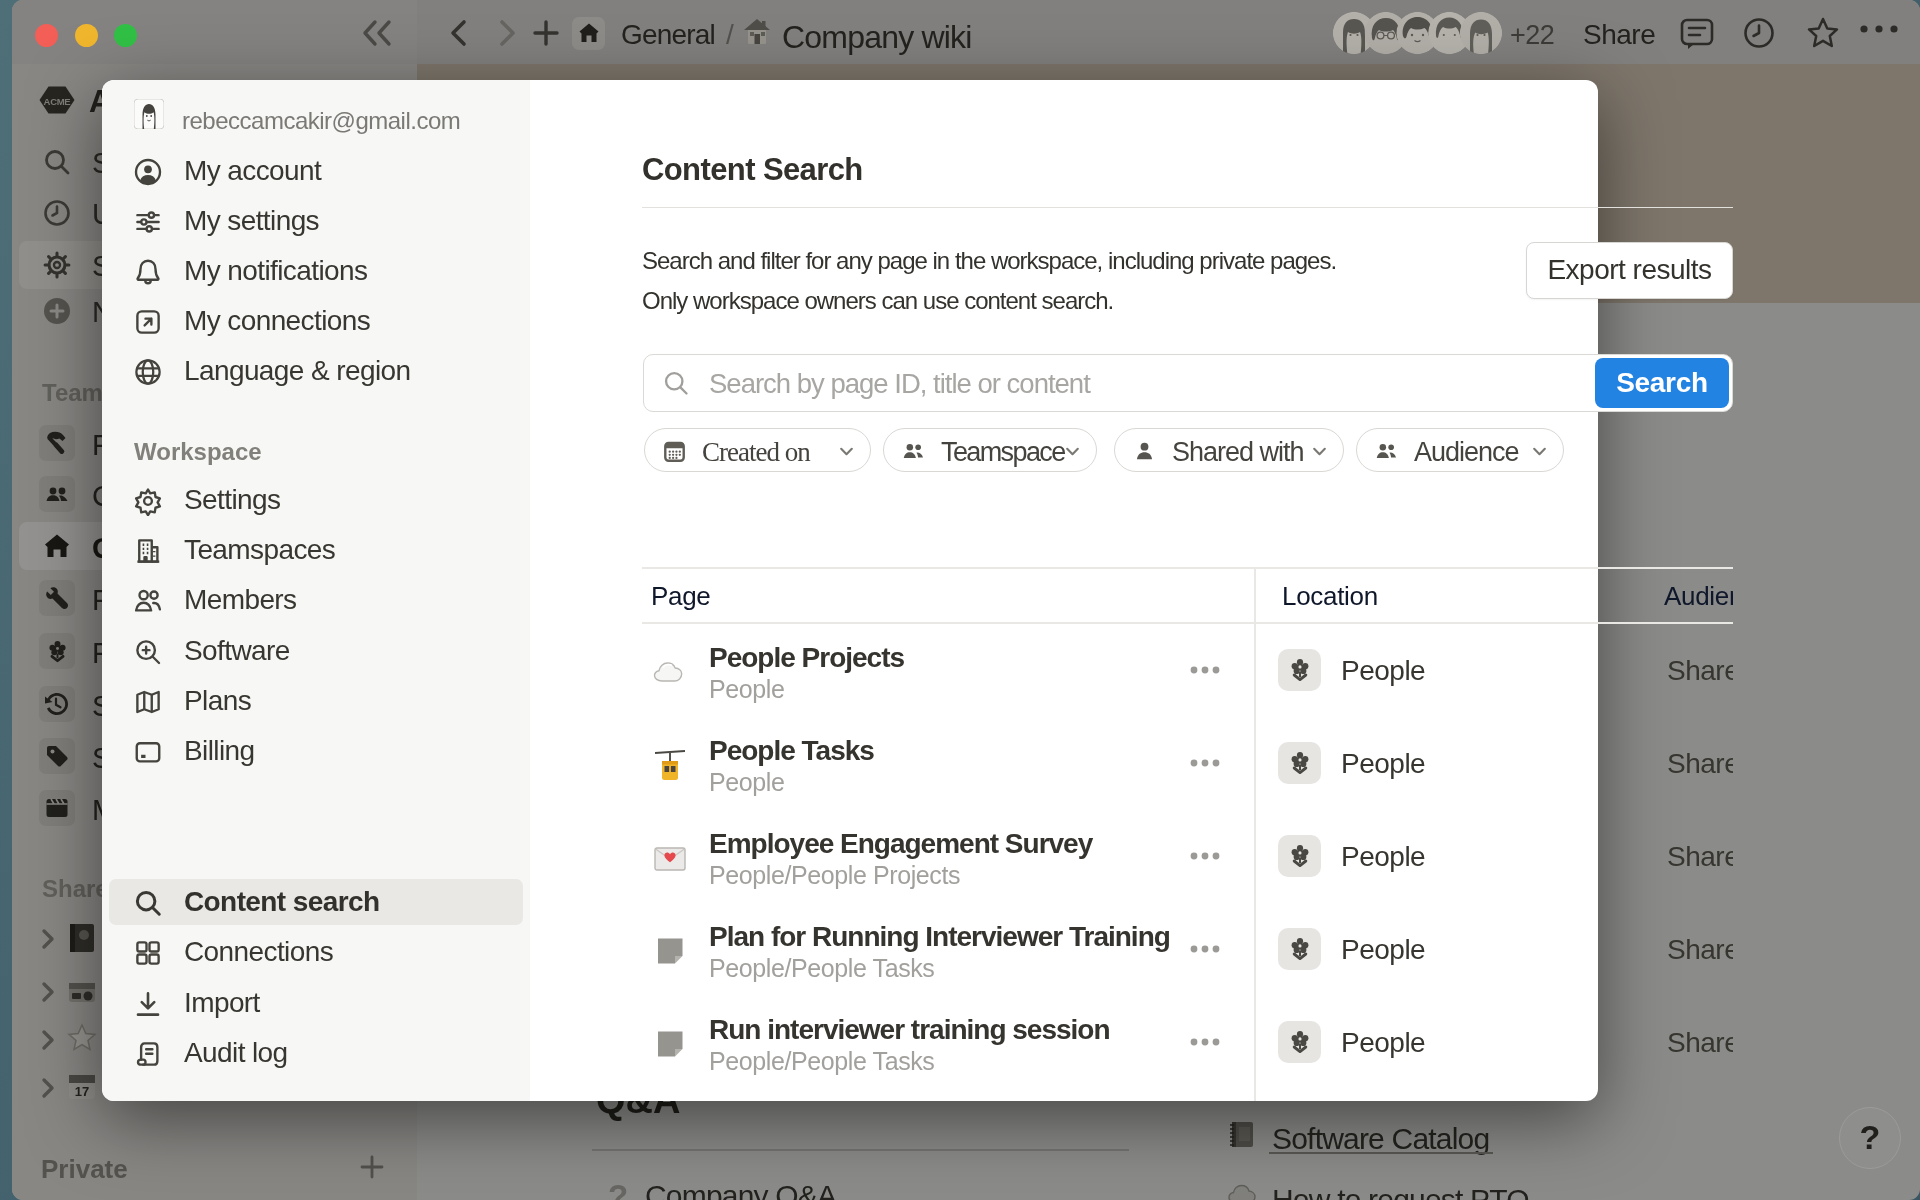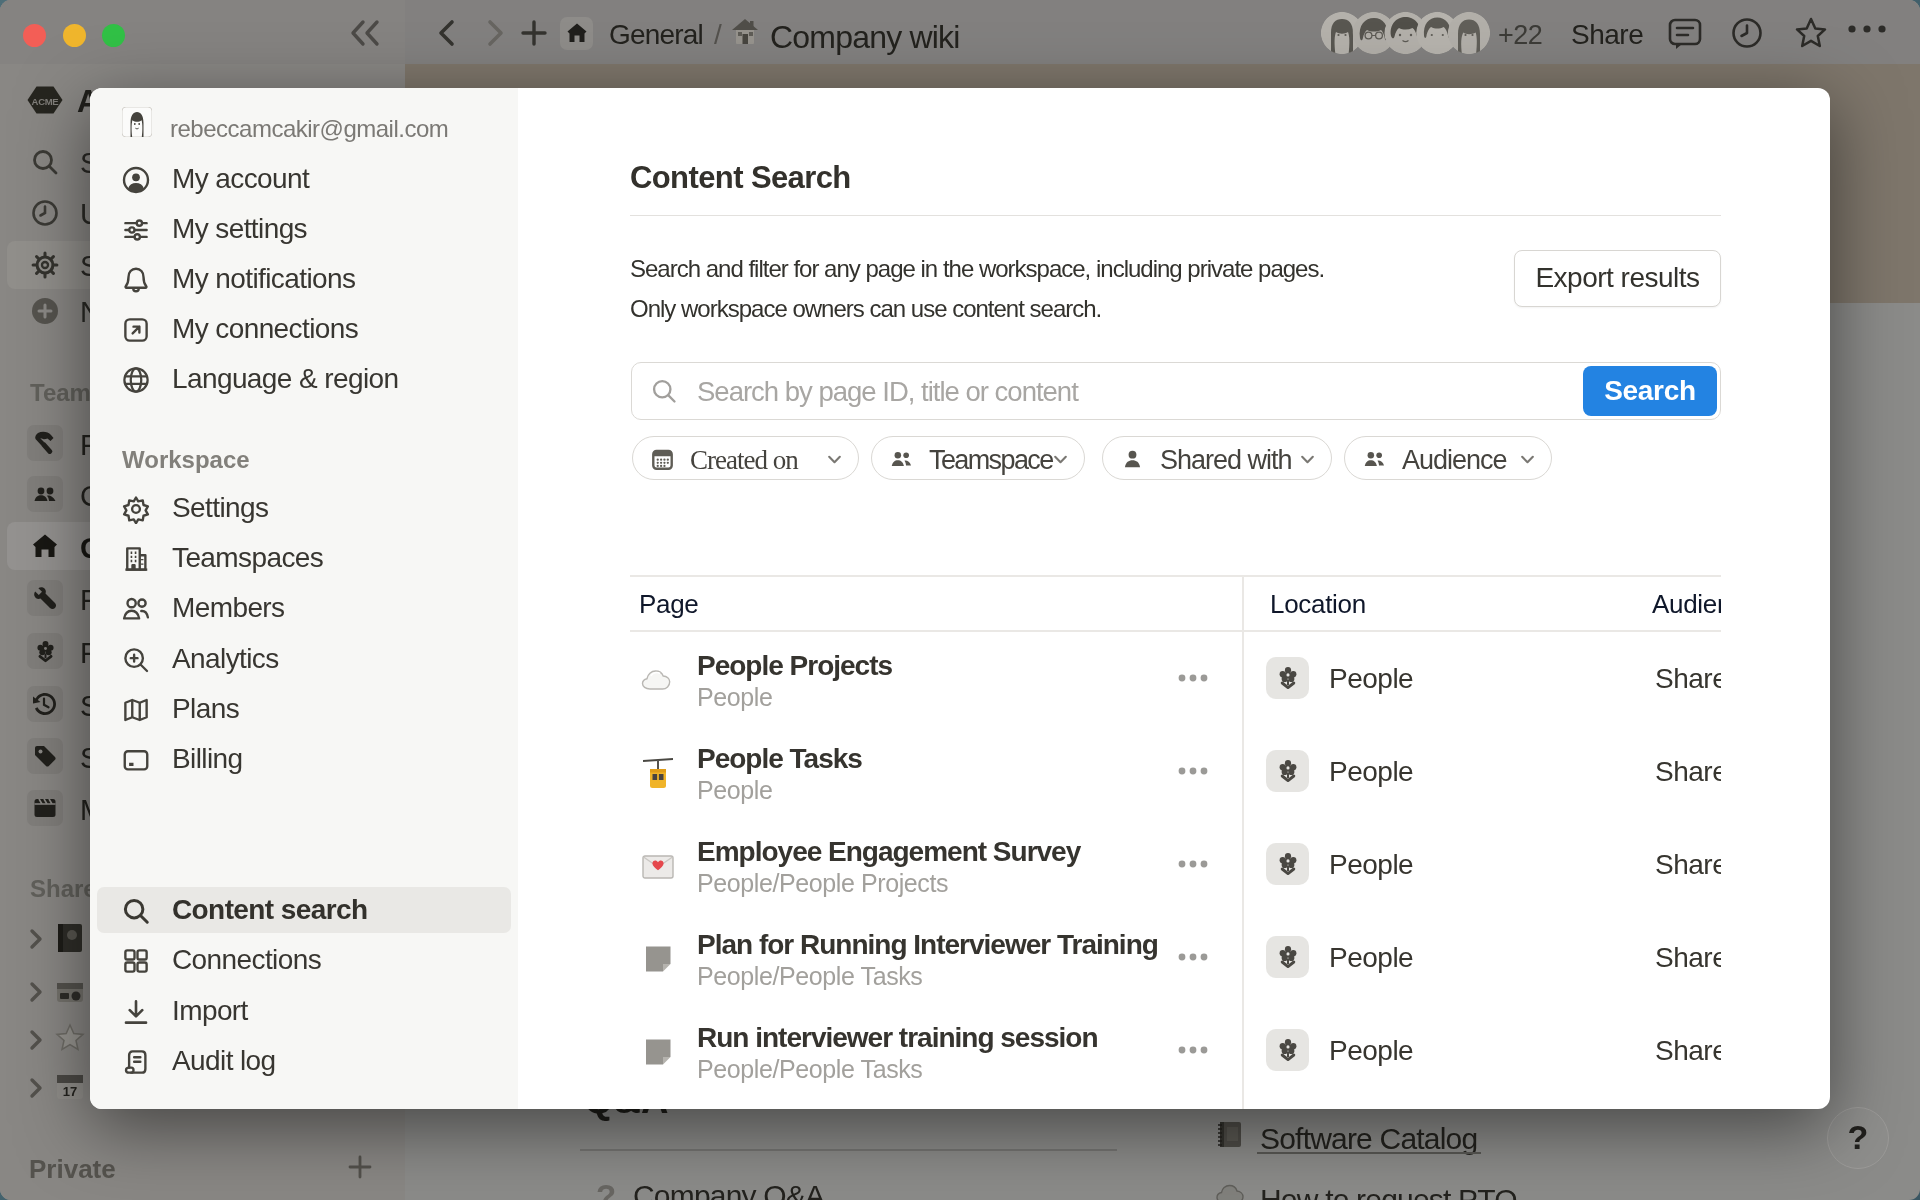--- a/index.html
+++ b/index.html
@@ -1,28 +1,28 @@
 <!DOCTYPE html>
 <html><head>
 <meta charset="utf-8">
 <style>
   * { margin:0; padding:0; box-sizing:border-box; }
   html,body { width:1920px; height:1200px; overflow:hidden; }
   body { font-family:"Liberation Sans", sans-serif; background:linear-gradient(140deg,#4e6e78 0%,#44636e 40%,#395663 100%); }
   .abs { position:absolute; }
-  .win { position:absolute; inset:0; border-radius:11px; overflow:hidden; background:#8b8b89; box-shadow:inset 0 2px 0 rgba(255,255,255,0.10); }
+  .win { position:absolute; inset:0; border-radius:11px; overflow:hidden; background:#8b8b89; box-shadow:inset 0 2px 0 rgba(255,255,255,0.10);margin-left:12px; }
   .titlebar { position:absolute; left:0; top:0; width:1920px; height:64px; background:#82807f; }
   .titlebar .side { position:absolute; left:0; top:0; width:405px; height:64px; background:#858381; }
   .tl { position:absolute; top:24px; width:23px; height:23px; border-radius:50%; }
   .sidebar { position:absolute; left:0; top:64px; width:405px; height:1136px; background:#898784; }
   .cover { position:absolute; left:405px; top:64px; width:1515px; height:239px; background:#7e766b; }
   .dtxt { color:#23221e; }
   .help { position:absolute; left:1827px; top:1107px; width:62px; height:62px; border-radius:50%; background:#8e8e8c; border:1px solid #9c9b99; color:#21201d; font-size:34px; font-weight:700; text-align:center; line-height:58px; }
   
-  .modal { position:absolute; left:90px; top:88px; width:1740px; height:1021px; background:#ffffff; border-radius:12px; box-shadow:0 18px 70px rgba(0,0,0,0.5); }
+  .modal { position:absolute; left:90px; top:80px; width:1496px; height:1021px; background:#ffffff; border-radius:12px; box-shadow:0 18px 70px rgba(0,0,0,0.5); }
   .mpanel { position:absolute; left:0; top:0; width:428px; height:1021px; background:#f7f7f5; border-radius:12px 0 0 12px; }
   .mrow { position:absolute; left:8px; width:412px; height:46px; }
   .mrow .ic { position:absolute; left:23px; top:8px; width:30px; height:30px; }
   .mrow .lb { position:absolute; left:74px; top:7px; font-size:28px; letter-spacing:-0.6px; color:#383631; line-height:30px; white-space:nowrap; }
   .sect { position:absolute; left:30px; font-size:24px; font-weight:700; color:#84827d; }
   .tile { position:absolute; left:27px; width:36px; height:36px; border-radius:7px; background:#807e7b; display:flex; align-items:center; justify-content:center; }
   .mcontent { position:absolute; left:428px; top:0; width:1312px; height:1021px; }
   .chip { position:absolute; height:44px; border:1.5px solid #dad8d4; border-radius:22px; background:#ffffff; }
   .chip .cic { position:absolute; left:16px; top:9px; width:27px; height:26px; }
   .chip .clb { position:absolute; left:57px; top:8px; font-size:27px; letter-spacing:-1px; color:#45433e; white-space:nowrap; }
@@ -377,21 +377,21 @@
             <path d="M16.2 13.6 C18.8 13.3 20.8 15 21.5 18.7" stroke-linejoin="round"></path>
           </svg>
         <span class="lb">Members</span>
       </div>
       <div class="mrow" style="top:549px;">
         <svg class="ic" viewBox="0 0 24 24" fill="none" stroke="#45433d" stroke-width="1.9" stroke-linecap="round">
             <circle cx="10.5" cy="10.5" r="7"></circle>
             <path d="M15.8 15.8 L20.8 20.8"></path>
             <path d="M10.5 7.8 V13.2 M7.8 10.5 H13.2"></path>
           </svg>
-        <span class="lb">Analytics</span>
+        <span class="lb">Software</span>
       </div>
       <div class="mrow" style="top:599px;">
         <svg class="ic" viewBox="0 0 24 24" fill="none" stroke="#45433d" stroke-width="1.9" stroke-linejoin="round">
             <path d="M3.5 6.2 L9 4 L15 6.2 L20.5 4 V17.8 L15 20 L9 17.8 L3.5 20 Z"></path>
             <path d="M9 4 V17.8 M15 6.2 V20"></path>
           </svg>
         <span class="lb">Plans</span>
       </div>
       <div class="mrow" style="top:649px;">
         <svg class="ic" viewBox="0 0 24 24" fill="none" stroke="#45433d" stroke-width="1.9">

